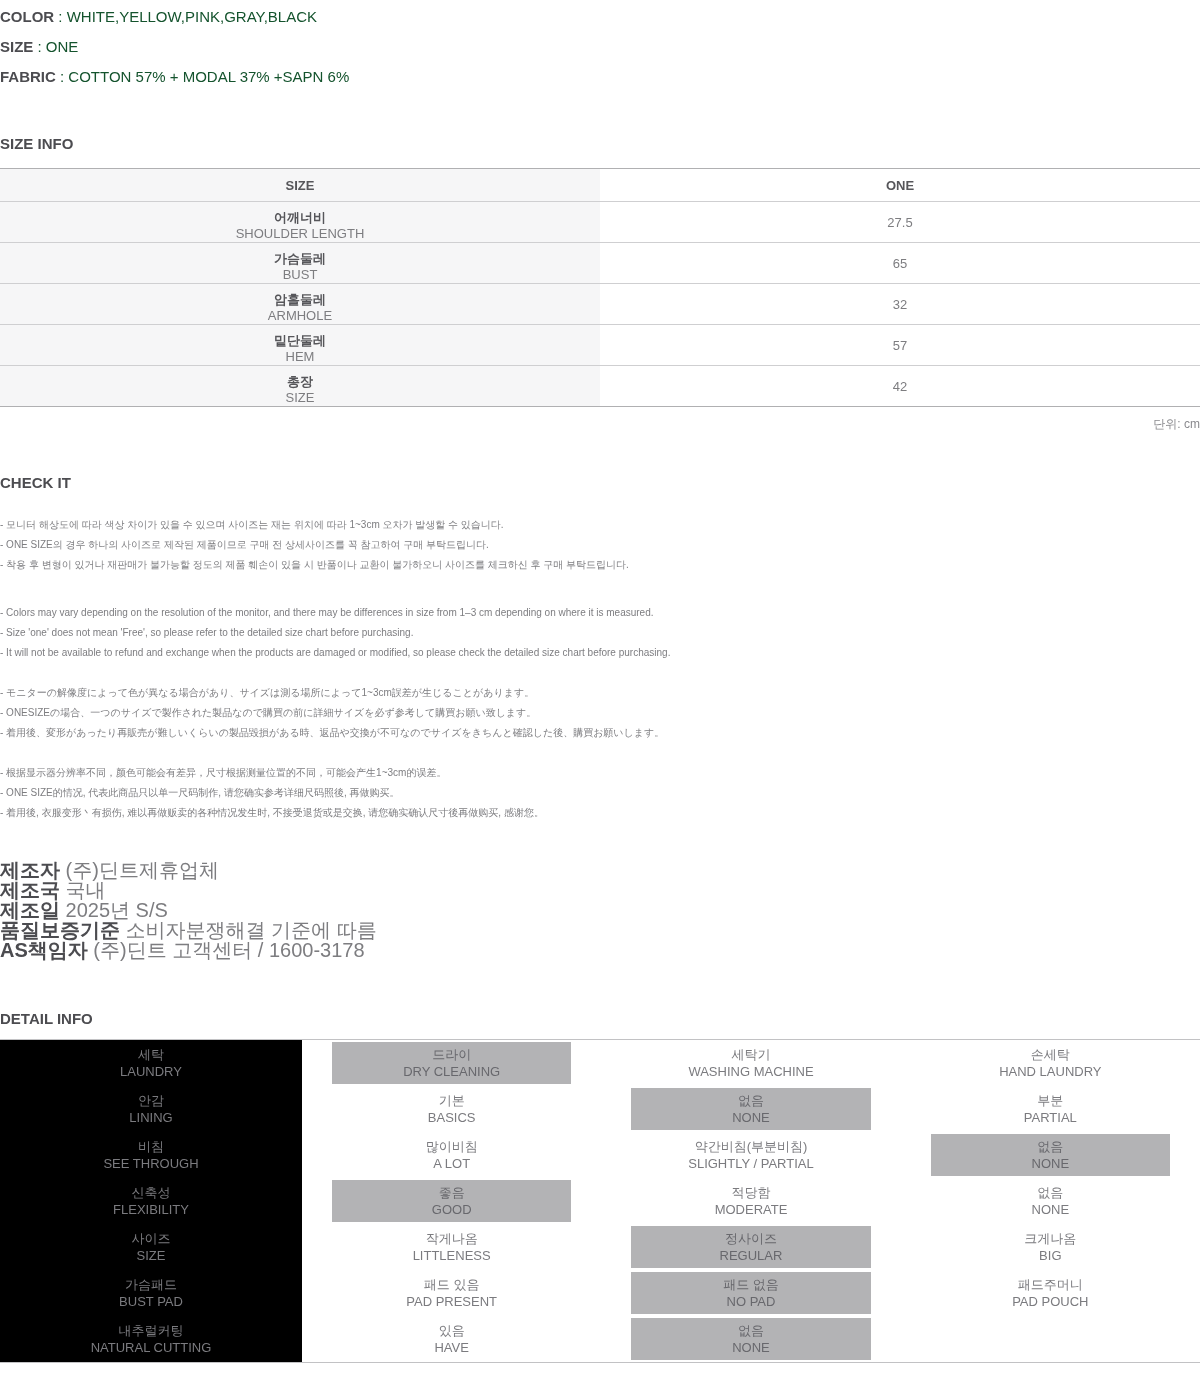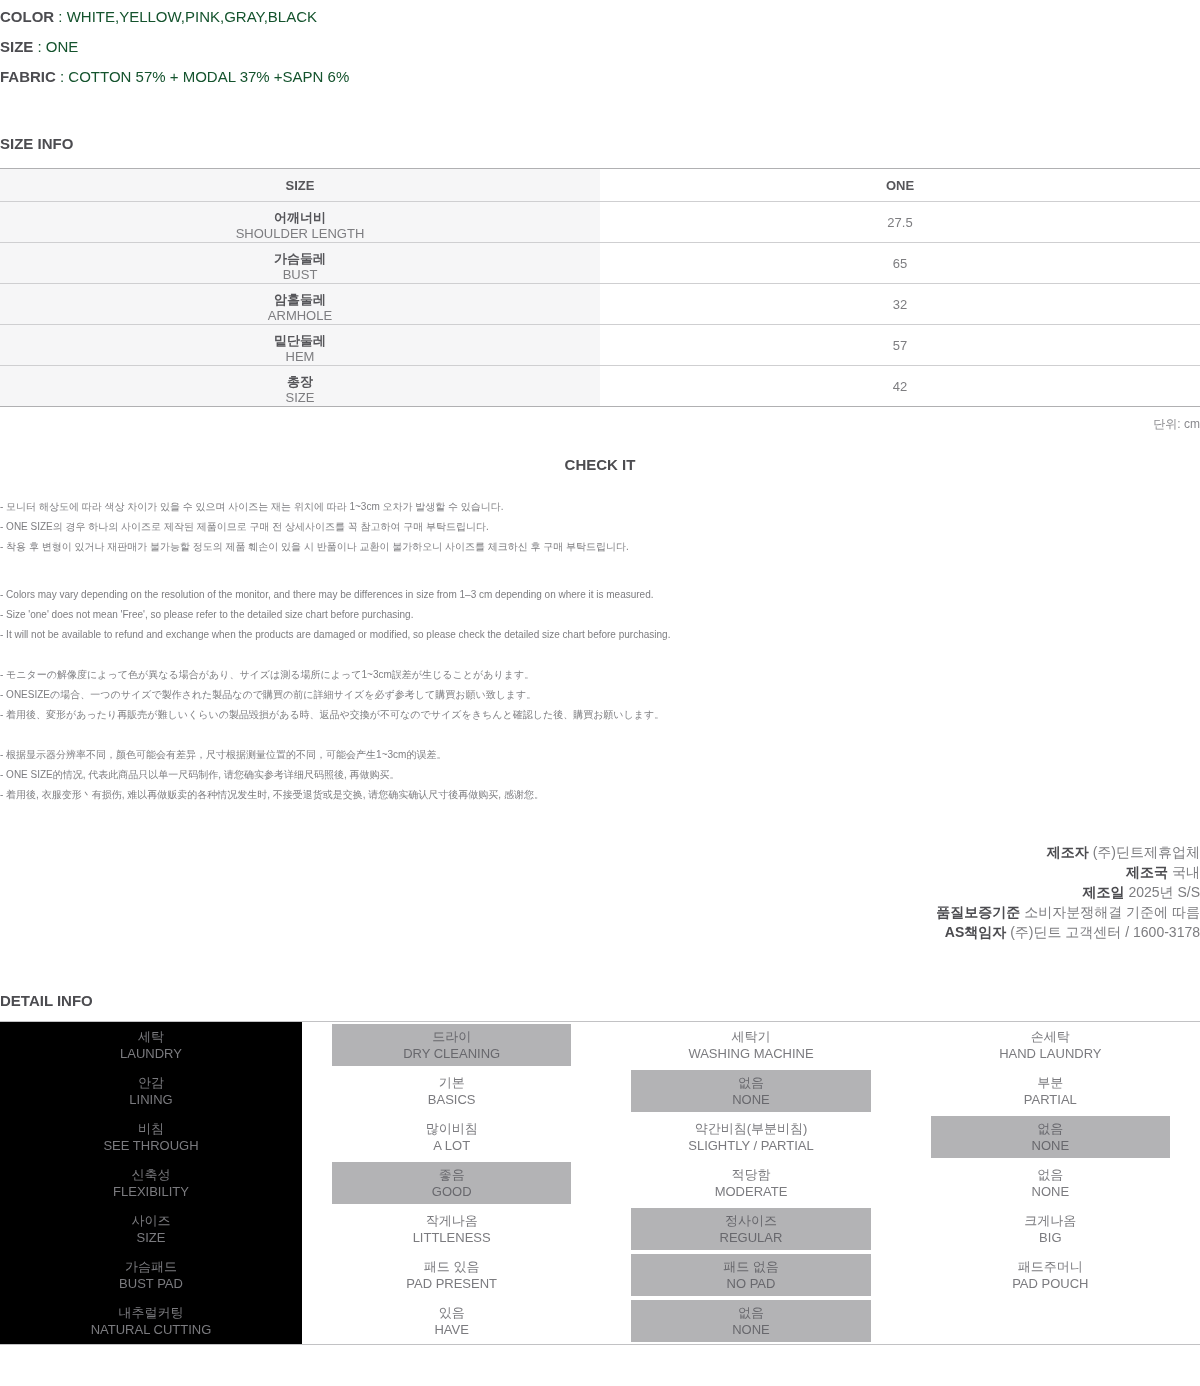--- a/index.html
+++ b/index.html
@@ -13,21 +13,21 @@
 
   
   .top-info { padding-top: 6px; }
   .info-row { font-size: 15px; line-height: 21px; margin: 0 0 9px 0; }
   .info-label { font-weight: bold; color: #4c4c50; }
   .info-value { color: #14532d; }
 
   
   .section-heading { font-size: 15px; font-weight: bold; color: #4c4c50; line-height: 16px; }
   #size-info-heading { margin-top: 49px; margin-bottom: 16px; }
-  #check-it-heading { margin-top: 26px; margin-bottom: 24px; text-align: center; }
+  #check-it-heading { margin-top: 44px; margin-bottom: 24px; }
   #detail-info-heading { margin-top: 51px; margin-bottom: 12px; }
 
   
   table.size-table {
     width: 100%; border-collapse: collapse;
     border-top: 1px solid #b0b0b2; border-bottom: 1px solid #b0b0b2;
   }
   table.size-table td { padding: 0; text-align: center; vertical-align: middle; border-top: 1px solid #cfcfd1; }
   table.size-table tr:first-child td { border-top: none; }
   table.size-table tr.header-row td { height: 33px; }
@@ -41,21 +41,21 @@
 
   .unit-note { text-align: right; font-size: 12px; color: #8a8a8e; margin-top: 10px; line-height: 14px; }
 
   
   .check-group { margin: 0 0 20px 0; }
   .check-group.first { margin-bottom: 28px; }
   .check-line { font-size: 10px; line-height: 20px; color: #7d7d80; }
 
   
   .manufacturer { margin-top: 37px; }
-  .manu-row { font-size: 14px; line-height: 20px; text-align: right; }
+  .manu-row { font-size: 20px; line-height: 20px; }
   .manu-label { font-weight: bold; color: #4c4c50; }
   .manu-value { color: #7d7d80; }
 
   
   .detail-table { border-top: 1px solid #c2c2c4; border-bottom: 1px solid #c2c2c4; }
   .detail-row { display: flex; height: 46px; }
   .detail-label-cell {
     width: 302px; background: #000000;
     display: flex; flex-direction: column; justify-content: center; align-items: center;
   }

